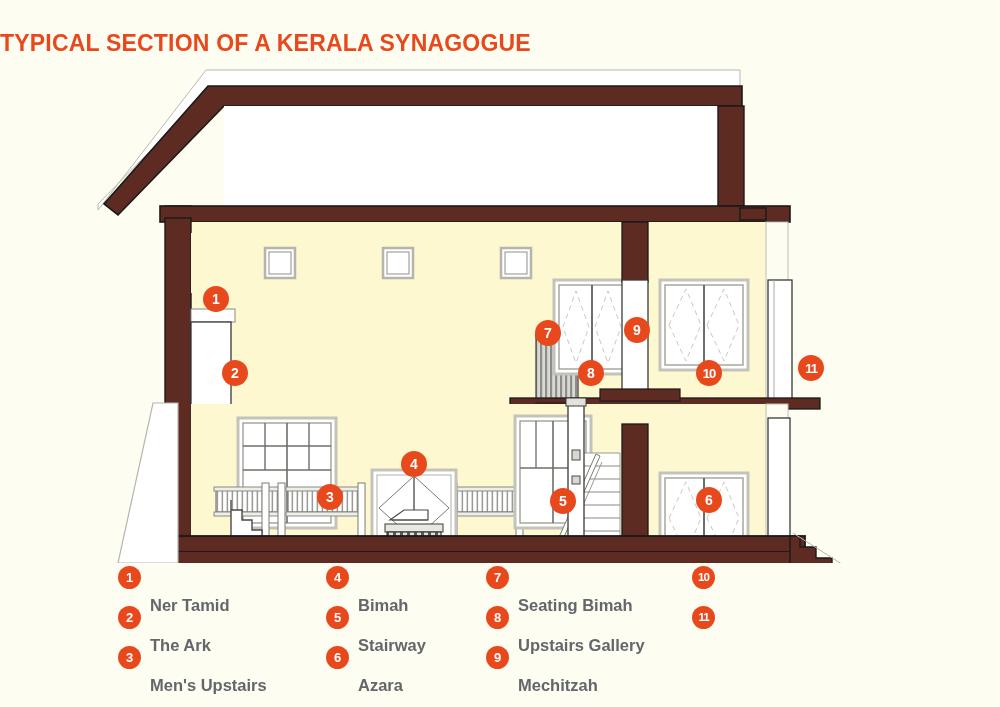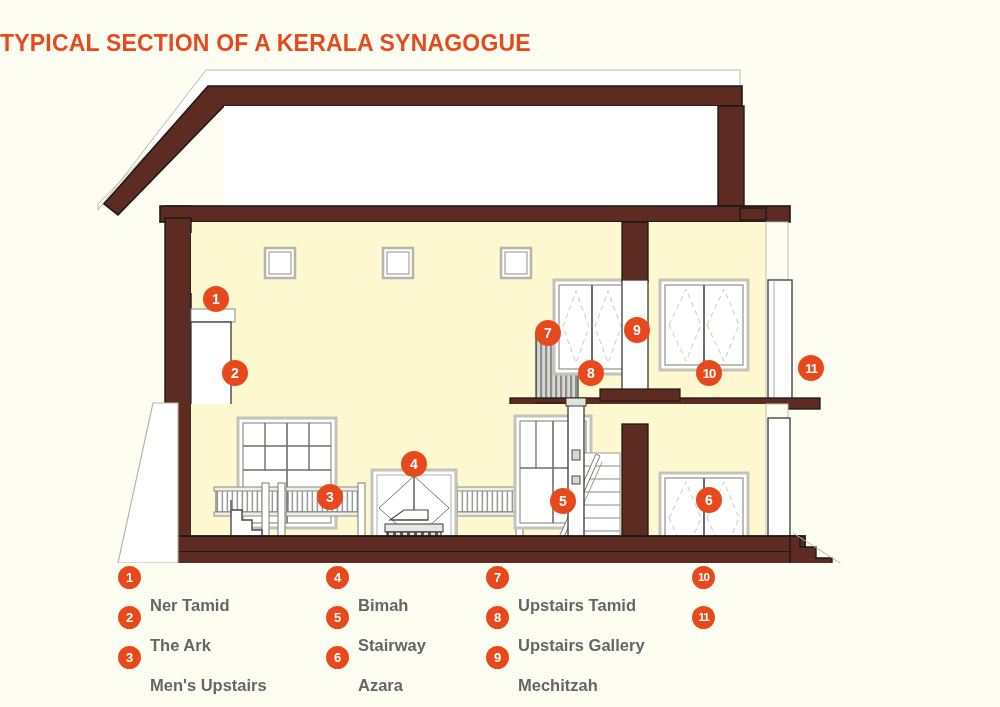--- a/index.html
+++ b/index.html
@@ -333,21 +333,21 @@
     </div>
     <div class="legend-row">
       <div class="legend-badge">6</div>
       <div class="legend-label">Azara</div>
     </div>
   </div>
 
   <div class="legend-col" style="left:486px;">
     <div class="legend-row">
       <div class="legend-badge">7</div>
-      <div class="legend-label">Upstairs Tamid</div>
+      <div class="legend-label">Seating Bimah</div>
     </div>
     <div class="legend-row">
       <div class="legend-badge">8</div>
       <div class="legend-label">Upstairs Gallery</div>
     </div>
     <div class="legend-row">
       <div class="legend-badge">9</div>
       <div class="legend-label">Mechitzah</div>
     </div>
   </div>

